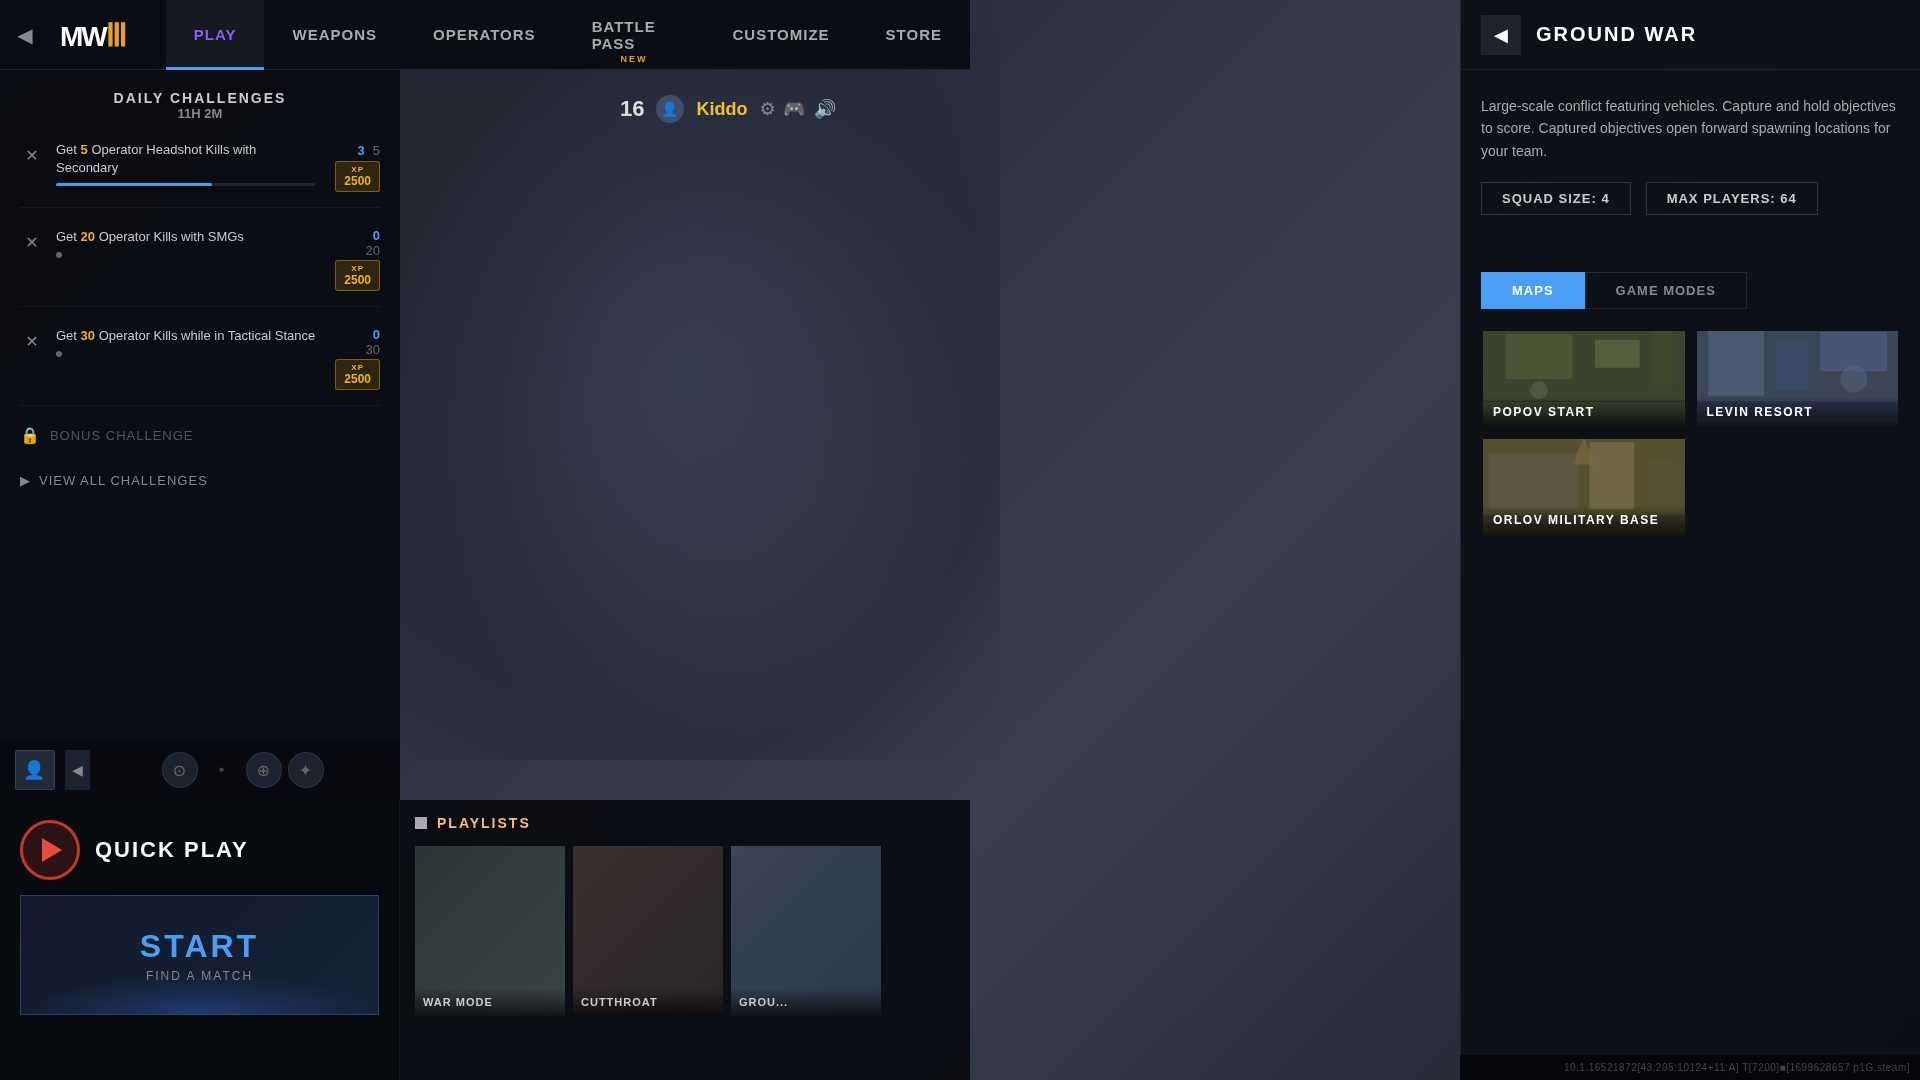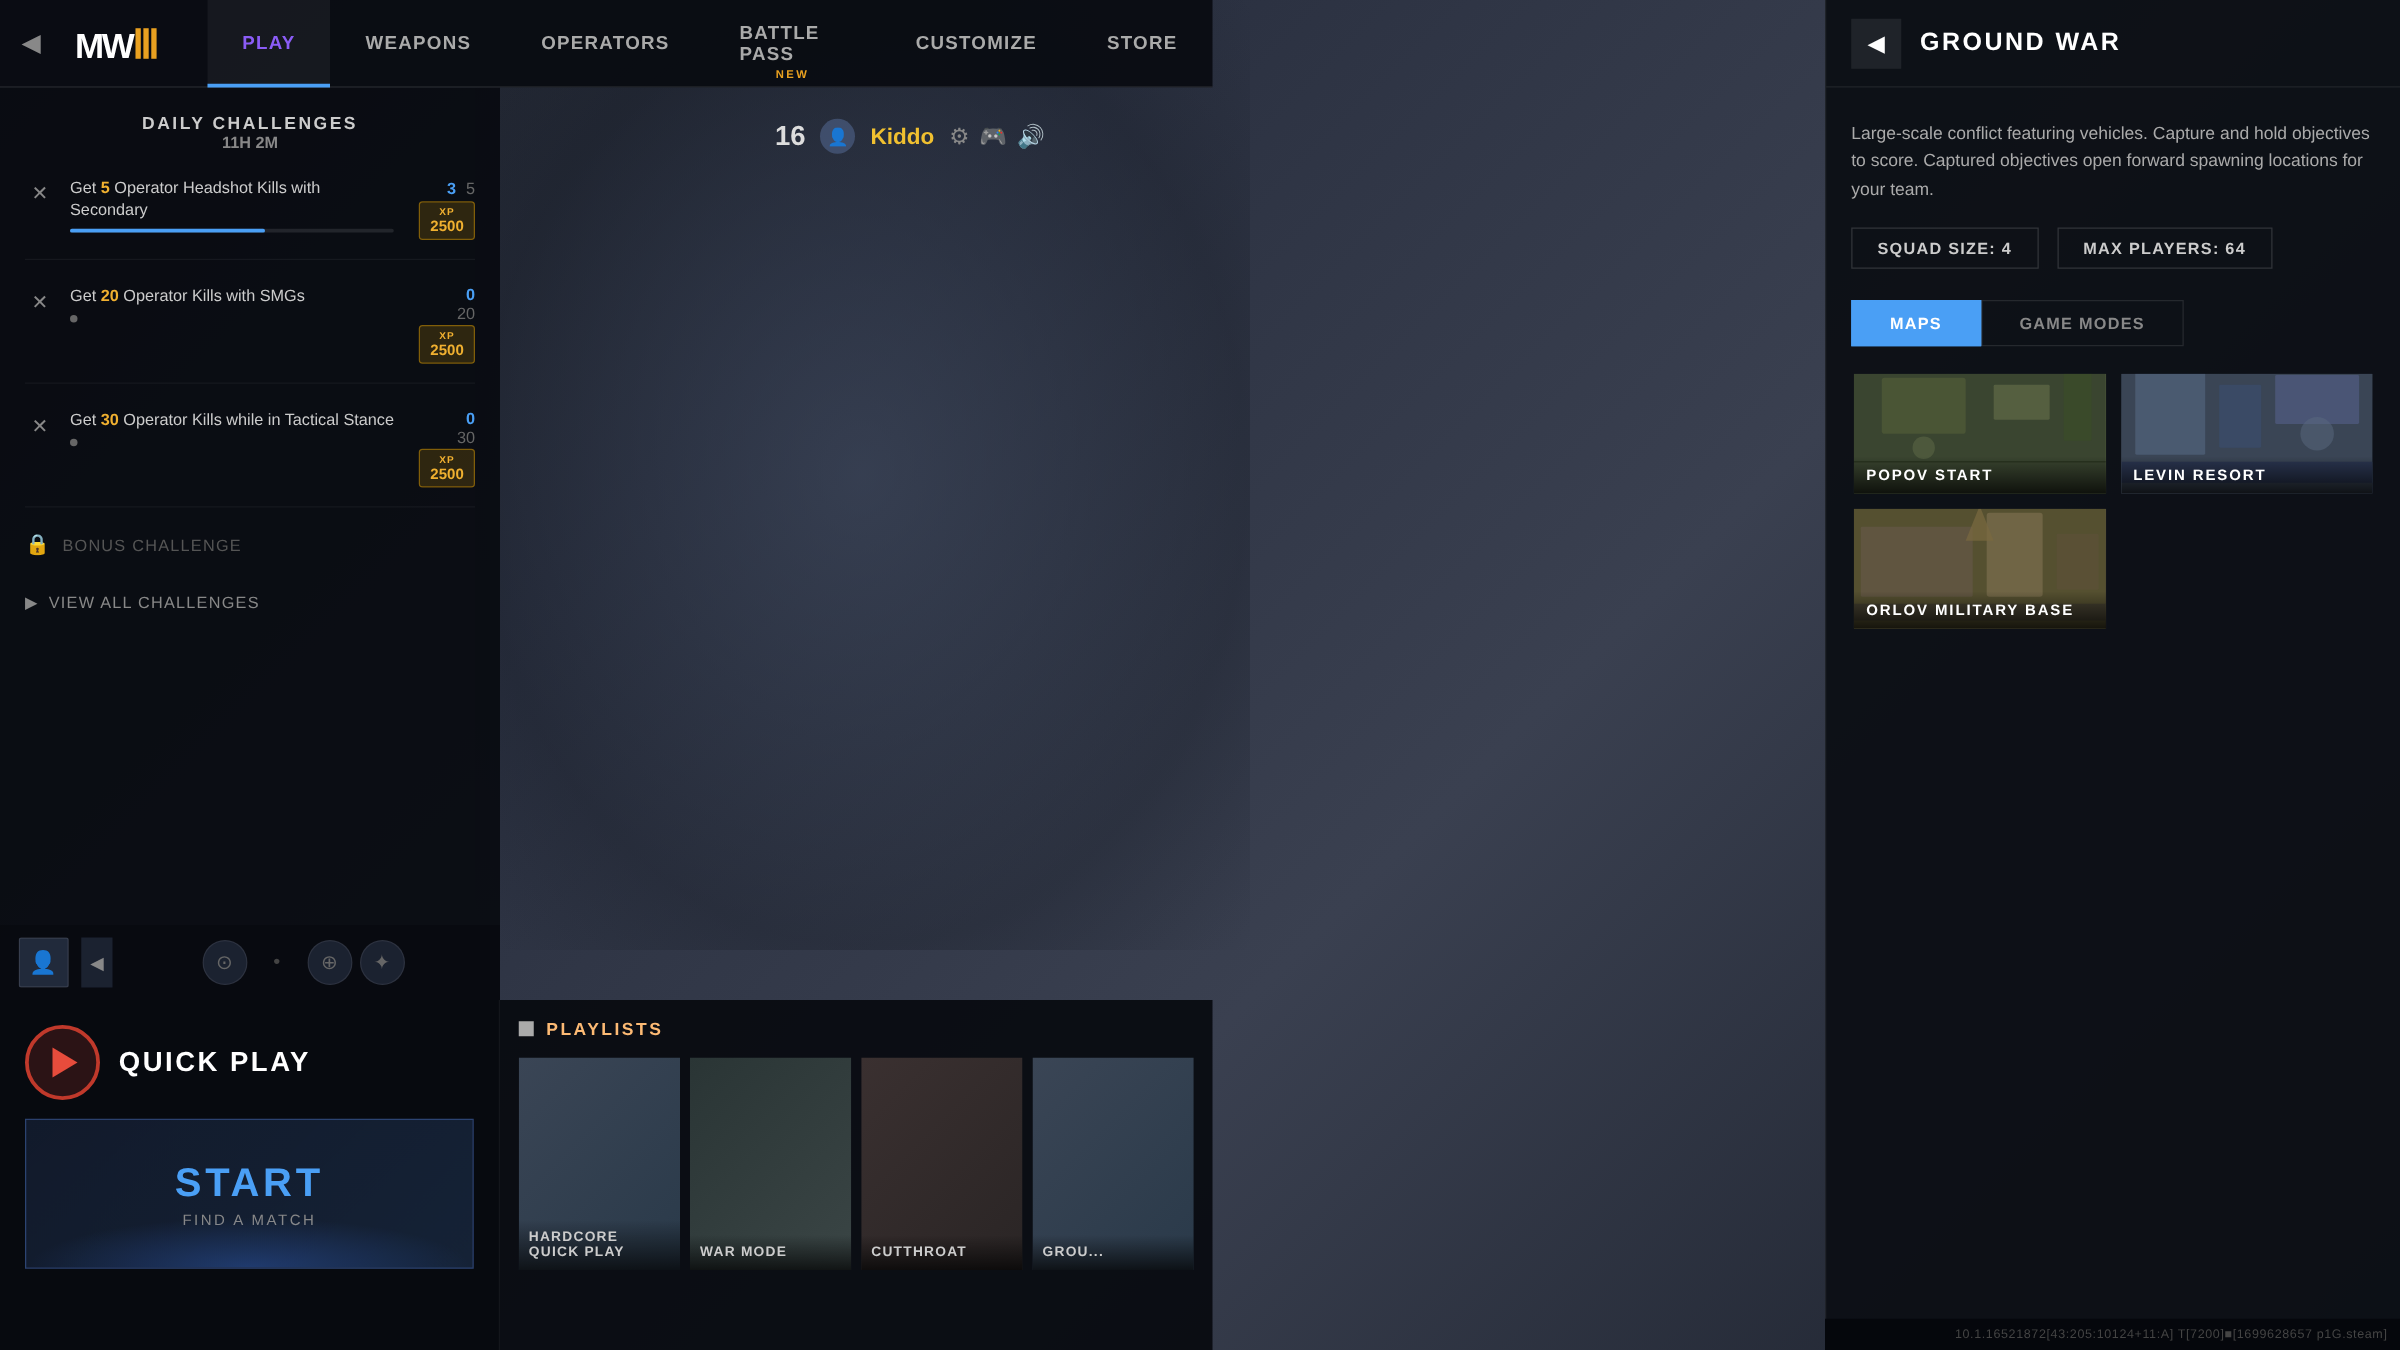--- a/index.html
+++ b/index.html
@@ -614,20 +614,21 @@
     }
 
     .panel-tab {
       padding: 10px 30px;
       font-size: 13px;
       font-weight: 700;
       letter-spacing: 1px;
       cursor: pointer;
       color: #888;
       border: 1px solid rgba(255,255,255,0.1);
+      margin-top: 32px;
     }
 
     .panel-tab.active {
       background: #4a9ff5;
       color: #fff;
       border-color: #4a9ff5;
     }
 
     .maps-grid {
       display: grid;
@@ -845,24 +846,20 @@
       <span class="find-match-text">FIND A MATCH</span>
     </div>
   </div>
 
   <div class="playlists-section">
     <div class="playlists-header">
       <div class="playlists-square"></div>
       <span class="playlists-title">PLAYLISTS</span>
     </div>
     <div class="playlist-items">
-      <div class="playlist-item">
-        <div class="map-bg playlist-bg-1" style="height:100%;"></div>
-        <div class="playlist-label">HARDCORE QUICK PLAY</div>
-      </div>
       <div class="playlist-item">
         <div class="map-bg playlist-bg-2" style="height:100%;"></div>
         <div class="playlist-label">WAR MODE</div>
       </div>
       <div class="playlist-item">
         <div class="map-bg playlist-bg-3" style="height:100%;"></div>
         <div class="playlist-label">CUTTHROAT</div>
       </div>
       <div class="playlist-item">
         <div class="map-bg playlist-bg-1" style="height:100%;"></div>

